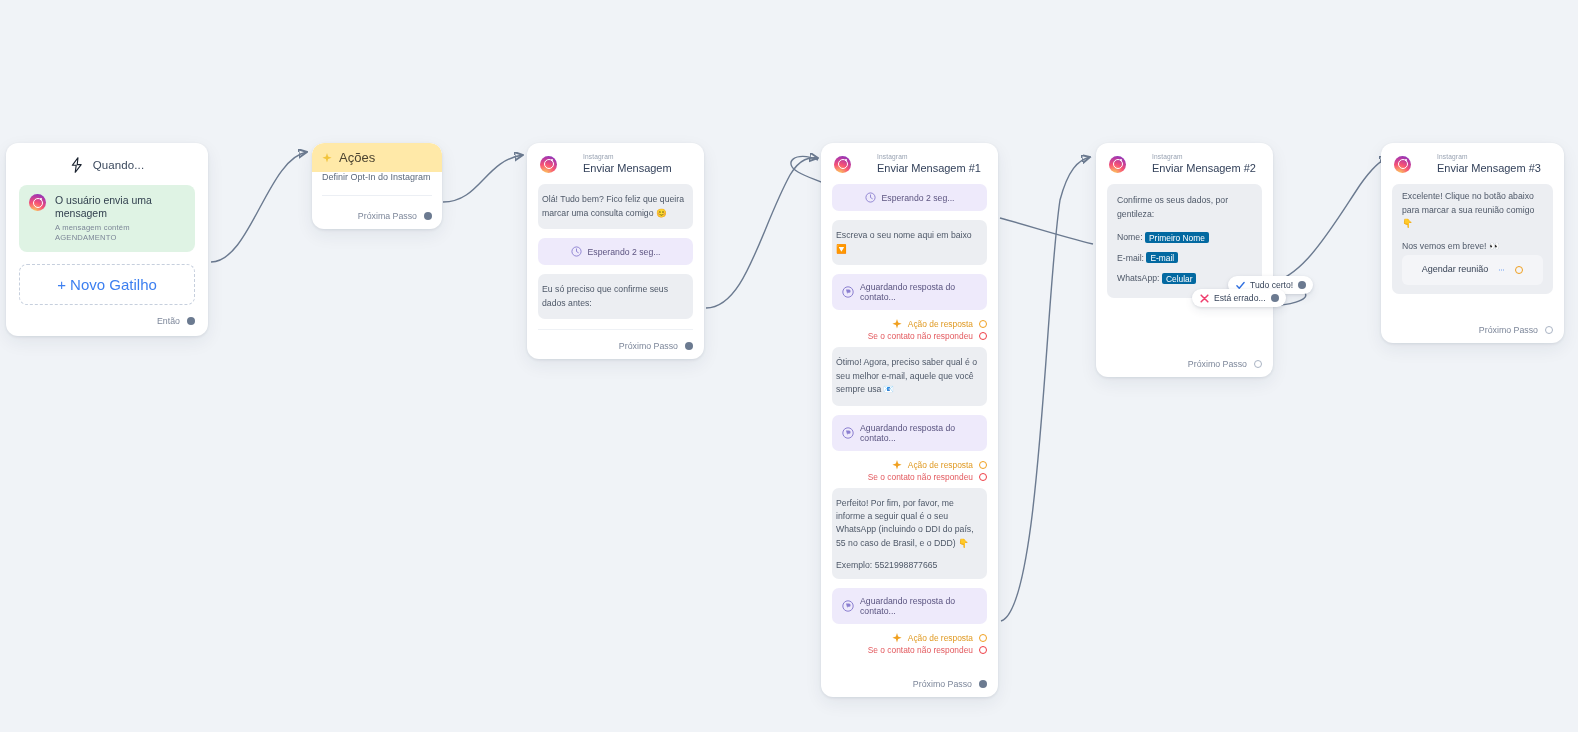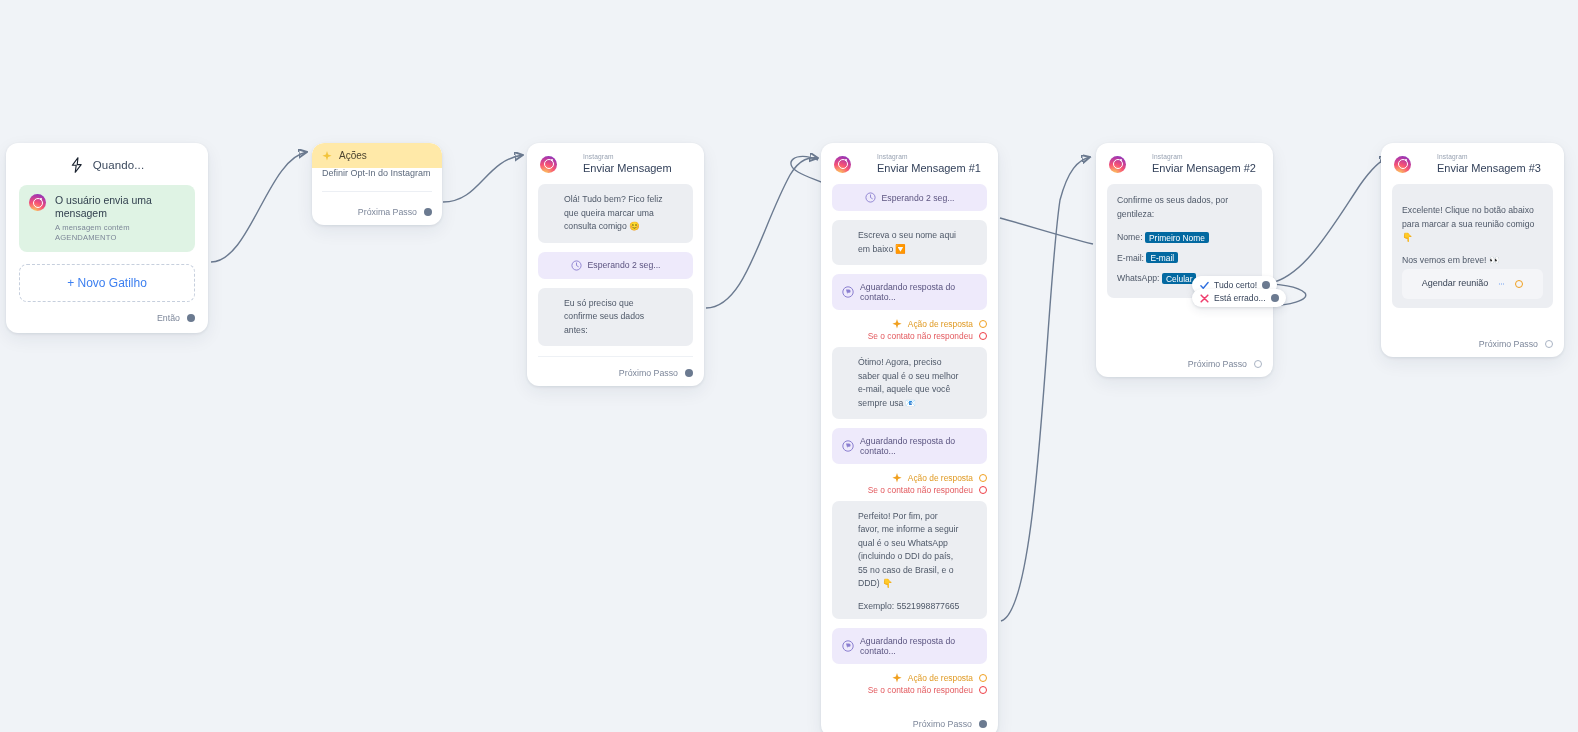--- a/index.html
+++ b/index.html
@@ -28,57 +28,57 @@
   .trigger-title { font-size: 11.5px; color: #3c4a5e; letter-spacing: .1px; }
   .trigger-card {
     background: #dff3e4; border-radius: 8px; padding: 9px 10px 10px 10px;
     display: flex; gap: 9px; align-items: flex-start;
   }
   .trigger-card-txt { line-height: 1.25; }
   .trigger-card-t1 { font-size: 10.5px; color: #32404f; }
   .trigger-card-t2 { font-size: 7.6px; color: #7c8697; margin-top: 3px; letter-spacing: .2px; }
   .new-trigger {
     margin-top: 12px; border: 1px dashed #c6cfdd; border-radius: 8px;
-    text-align: center; padding: 11px 0; font-size: 12px; color: #3c7ff0;
+    text-align: center; padding: 11px 0; font-size: 15px; color: #3c7ff0;
   }
   .port-row { display: flex; align-items: center; justify-content: flex-end; gap: 7px; padding-top: 11px; }
   .port-label { font-size: 8.8px; color: #7d879a; }
 
   .dot { width: 8px; height: 8px; border-radius: 50%; background: #6b7a90; flex: none; }
   .dot-hollow { width: 8px; height: 8px; border-radius: 50%; border: 1.4px solid #f0a020; flex: none; background: transparent; }
   .dot-red { width: 8px; height: 8px; border-radius: 50%; border: 1.4px solid #ef3e46; flex: none; background: transparent; }
   .dot-grayhollow { width: 8px; height: 8px; border-radius: 50%; border: 1.4px solid #aab4c4; flex: none; background: transparent; }
 
   
   .actions { width: 130px; overflow: hidden; padding: 0; }
   .actions-head {
     background: #ffe9a8; padding: 7px 10px; display: flex; align-items: center; gap: 7px;
     border-radius: 12px 12px 0 0;
   }
-  .actions-head-label { font-size: 10px; color: #4b4330; }
+  .actions-head-label { font-size: 13px; color: #4b4330; }
   .actions-body { padding: 0 10px 8px 10px; }
   .actions-item { font-size: 9px; color: #5d6a7d; }
   .actions-sep { border-top: 1px solid #eceff4; margin-top: 13px; }
   .actions .port-row { padding: 7px 10px 8px 0; }
 
   
   .msg { padding: 10px 11px 8px 11px; }
   .msg-head { display: flex; align-items: center; gap: 26px; padding: 1px 2px 10px 2px; }
   .ig-icon { width: 17px; height: 17px; border-radius: 5px; flex: none; position: relative; }
   .ig-icon .ig-ring {
     position: absolute; inset: 3.5px; border: 1.6px solid #fff; border-radius: 50%;
   }
   .ig-icon .ig-dot {
     position: absolute; top: 3.6px; right: 3.6px; width: 2.1px; height: 2.1px; border-radius: 50%; background: #fff;
   }
   .msg-sub { font-size: 6.6px; color: #98a2b2; letter-spacing: .15px; line-height: 1; }
   .msg-title { font-size: 11px; color: #33415a; margin-top: 2.5px; line-height: 1; }
 
   .bubble {
-    background: #eceef2; border-radius: 7px; padding: 9px 26px; margin-bottom: 9px;
+    background: #eceef2; border-radius: 7px; padding: 9px 4px; margin-bottom: 9px;
     font-size: 8.7px; color: #4e5868; line-height: 1.55;
   }
   .bubble.last { margin-bottom: 0; }
   .pill {
     background: #eeeafb; border-radius: 7px; padding: 8px 10px; margin-bottom: 9px;
     font-size: 8.7px; color: #5c5480; display: flex; align-items: center; justify-content: center; gap: 6px;
   }
   .pill.left { justify-content: flex-start; }
   .pill.left .pill-label { color: #5a5480; }
   .clock { width: 11px; height: 11px; flex: none; }
@@ -332,21 +332,21 @@
         <span class="mark">Celular</span>
       </div>
     </div>
 
     <div class="port-row" style="padding-top:52px;">
       <span class="port-label">Próximo Passo</span>
       <span class="dot-grayhollow"></span>
     </div>
   </div>
 
-  <div class="choice" style="left:1192px; top:276px;">
+  <div class="choice" style="left:1228px; top:276px;">
     <svg class="check" viewBox="0 0 10 10">
       <path d="M1 5.2 L3.6 8 L9 1.6" fill="none" stroke="#2f6fe0" stroke-width="1.5" stroke-linecap="round" stroke-linejoin="round"></path>
     </svg>
     <span>Tudo certo!</span>
     <span class="dot"></span>
   </div>
   <div class="choice" style="left:1192px; top:289px;">
     <svg class="xmark" viewBox="0 0 10 10">
       <path d="M1.3 1.3 L8.7 8.7 M8.7 1.3 L1.3 8.7" fill="none" stroke="#ef3e6e" stroke-width="1.7" stroke-linecap="round"></path>
     </svg>
@@ -359,21 +359,21 @@
       <span class="ig-icon" style="background:radial-gradient(circle at 30% 107%, #fdd75a 0%, #f75274 45%, #b339a6 75%, #6a35c9 100%); border-radius:50%;">
         <span class="ig-ring"></span>
           <span class="ig-dot"></span>
       </span>
       <span>
         <span class="msg-sub" style="display:block;">Instagram</span>
         <span class="msg-title" style="display:block;">Enviar Mensagem #3</span>
       </span>
     </div>
 
-    <div class="bubble" style="padding:20px 10px 9px;">
+    <div class="bubble" style="padding:6px 10px 9px;">
       <div>Excelente! Clique no botão abaixo para marcar a sua reunião comigo 👇</div>
       <div style="height:9px;"></div>
       <div>Nos vemos em breve! 👀</div>
       <div class="cta">
         <span>Agendar reunião</span>
         <span class="cta-link">⋯</span>
         <span class="cta-port"></span>
       </div>
     </div>
 

